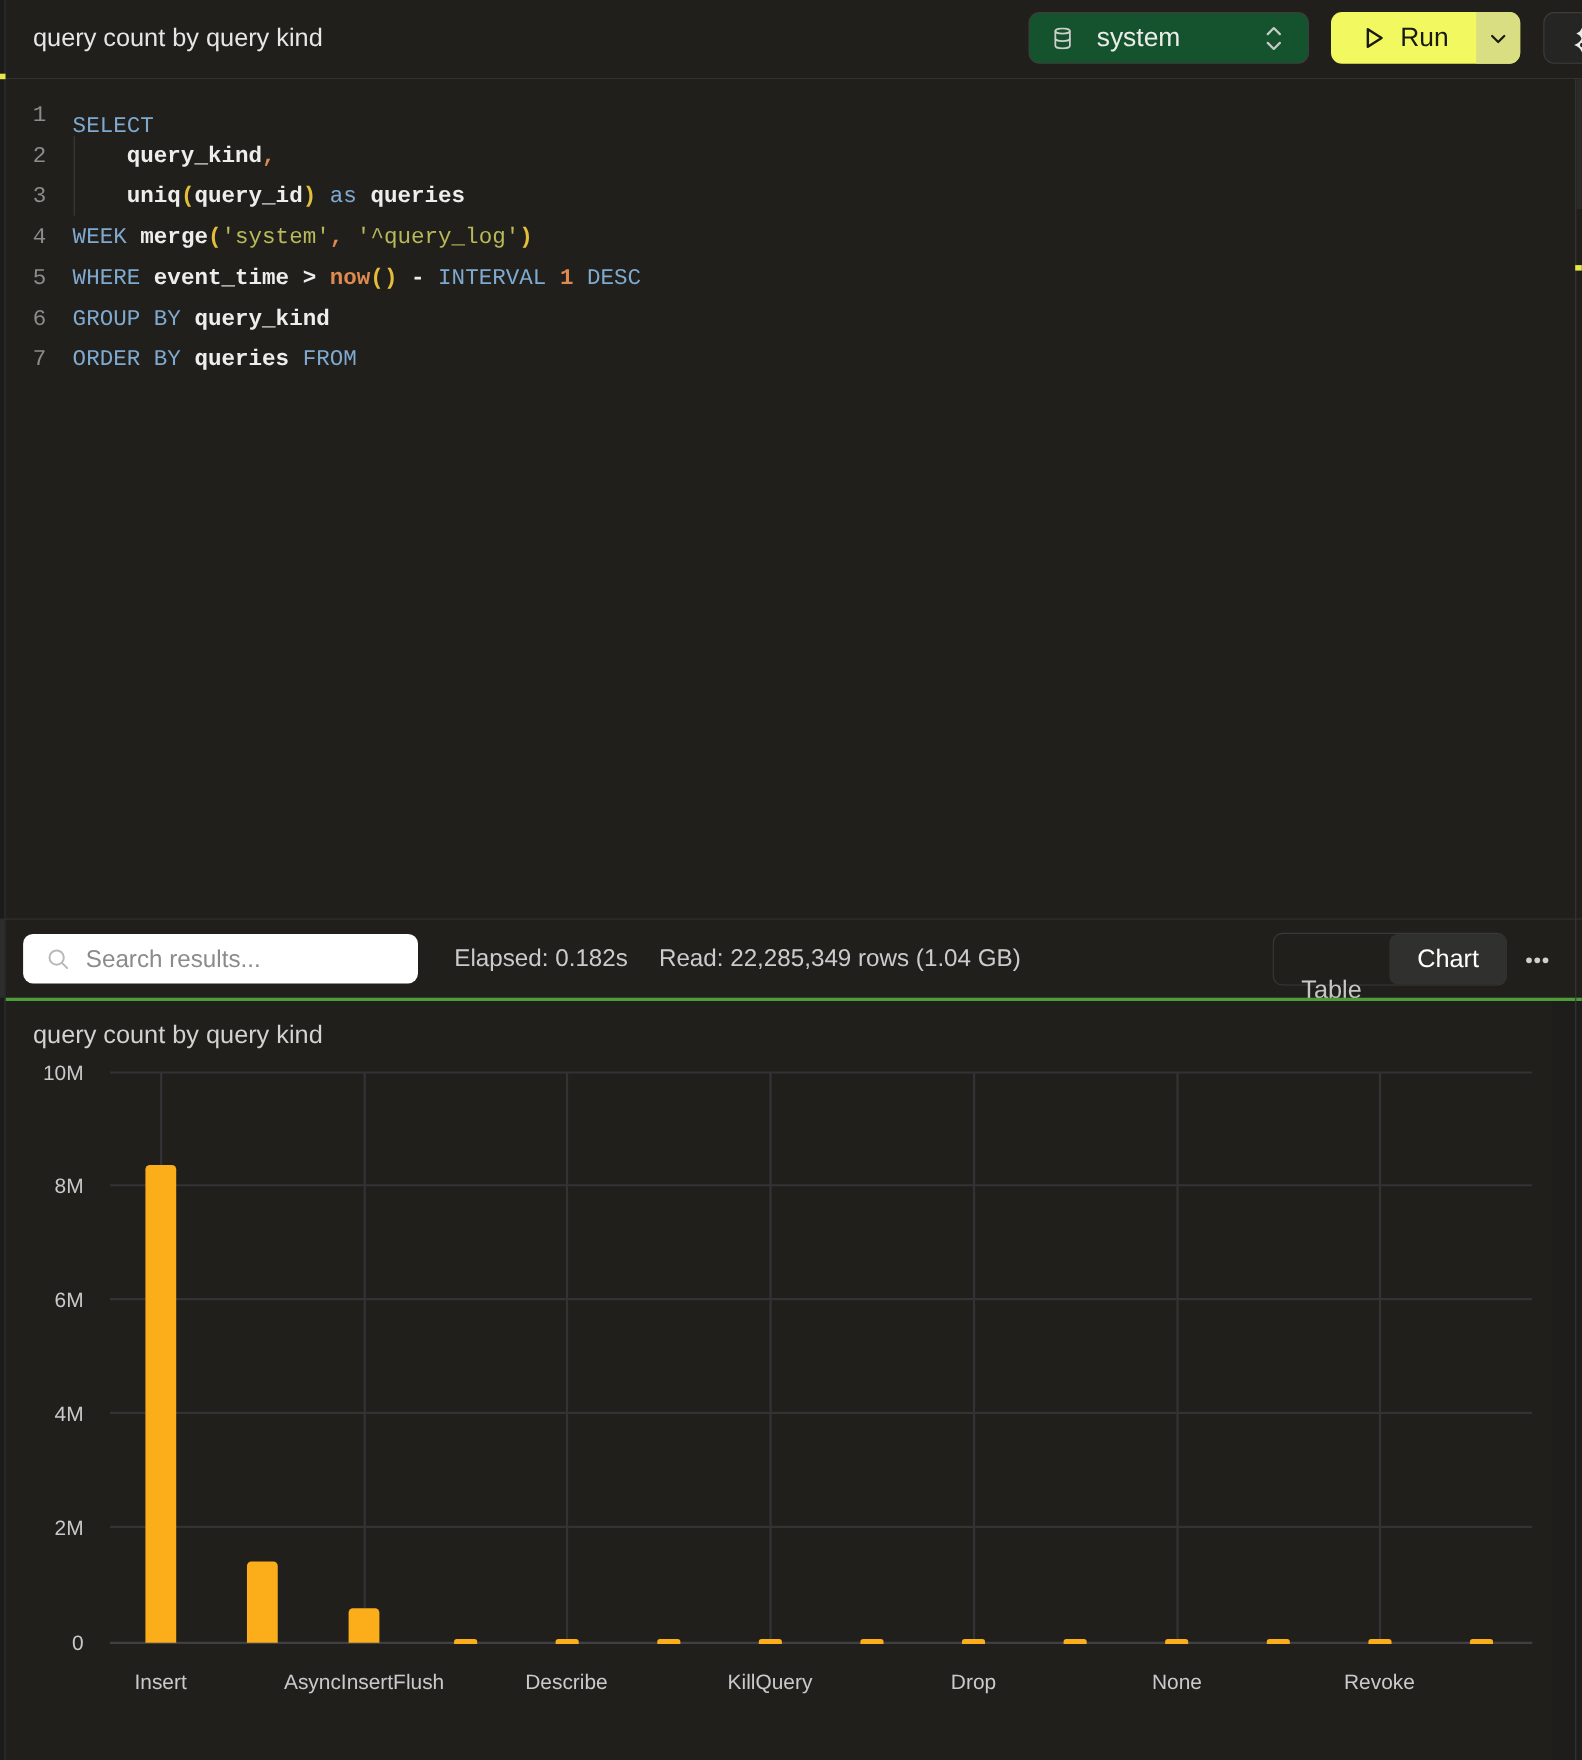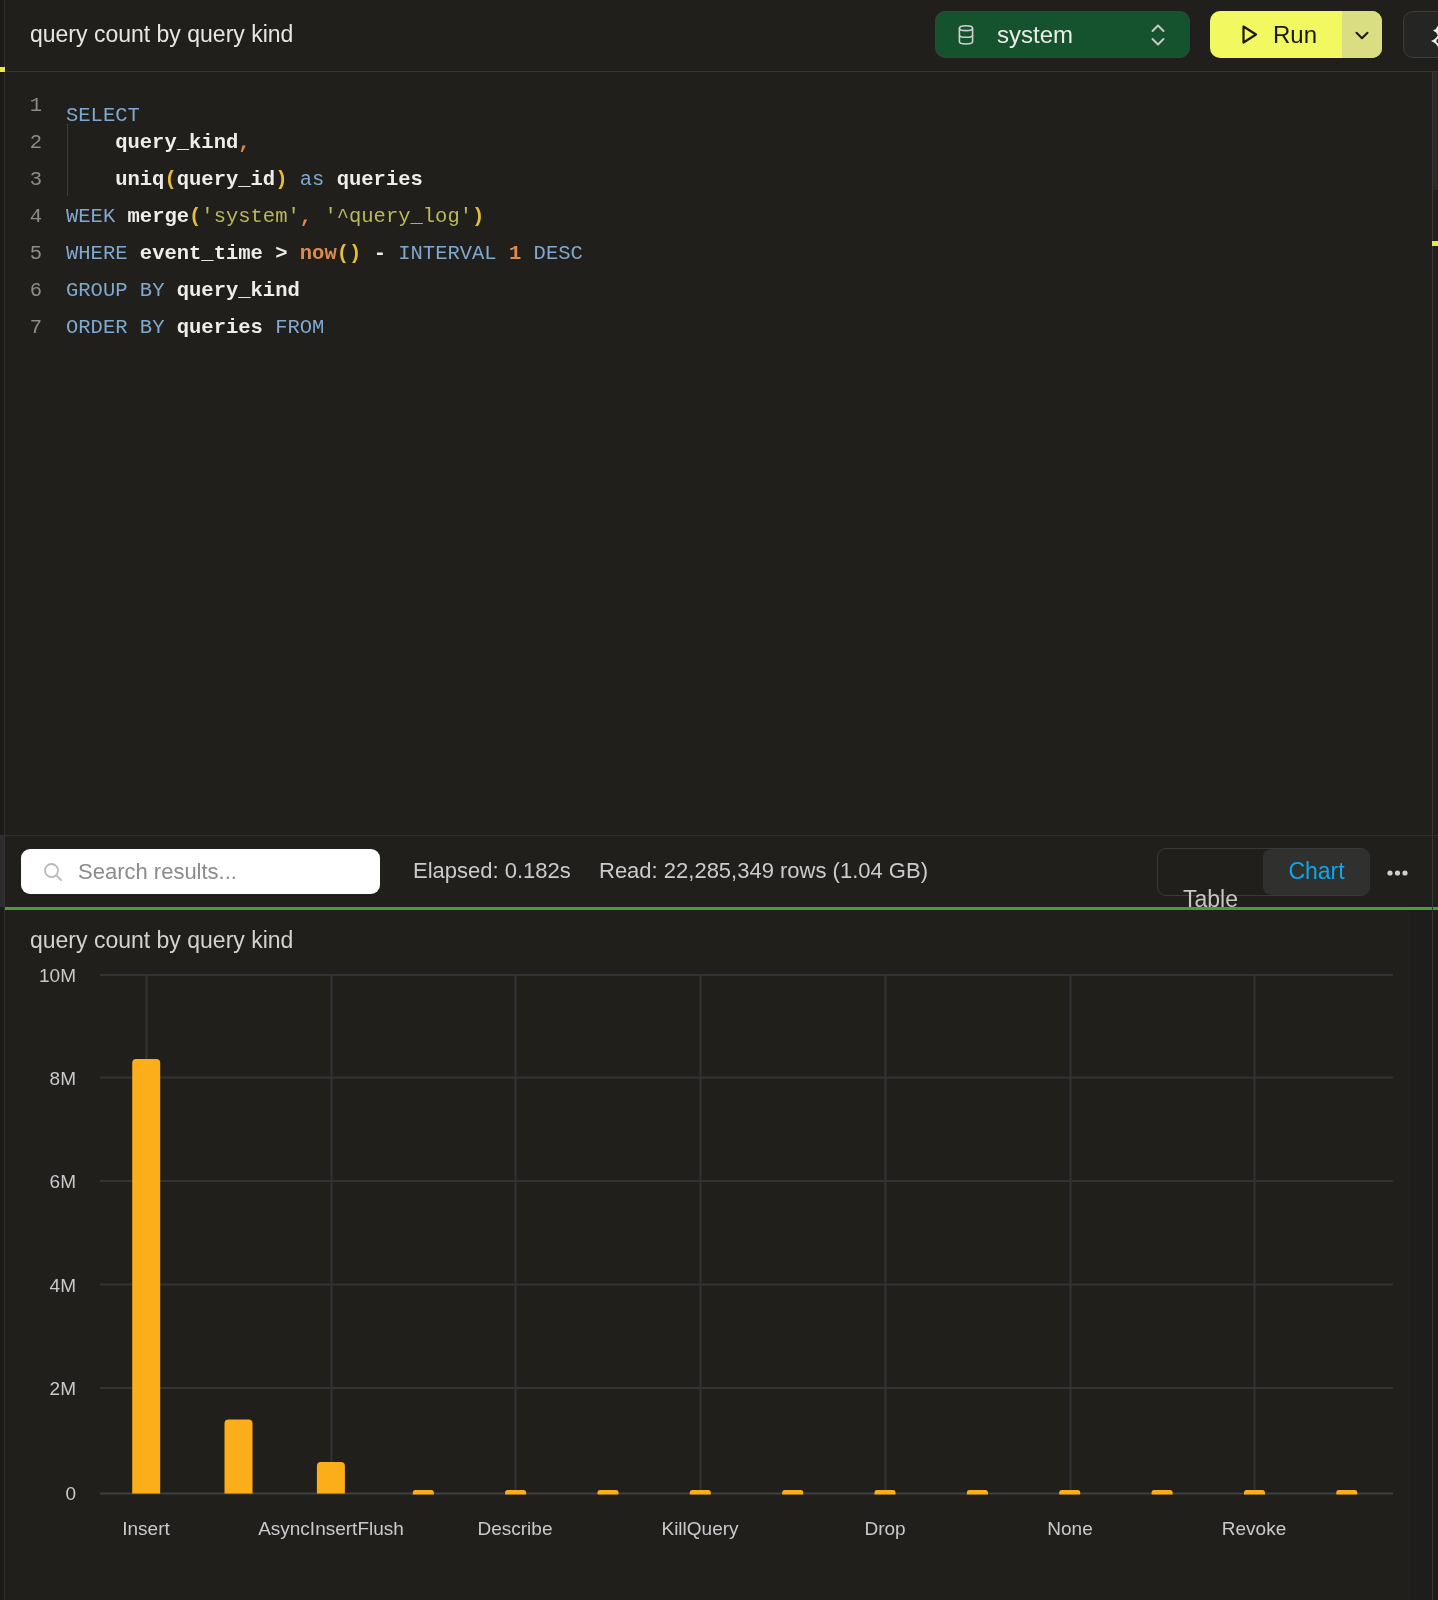--- a/index.html
+++ b/index.html
@@ -39,21 +39,21 @@
     background:#ffffff; border-radius:9px; }
   #search .ph { position:absolute; left:57px; top:10px; font-size:22px; color:#8b8b89; }
   .stat { position:absolute; top:22px; font-size:22px; color:#cbcbcd; }
   #toggle { position:absolute; left:1157px; top:12px; width:213px; height:48px;
     border:1px solid #39393a; border-radius:9px; }
   #toggle .seg2 { position:absolute; left:105px; top:0px; width:107px; height:46px;
     background:#30302e; border-radius:8px; }
   #toggle .t1 { position:absolute; left:0; top:9px; width:105px; text-align:center;
     font-size:23px; color:#c6c6c4;margin-top:28px; }
   #toggle .t2 { position:absolute; left:105px; top:9px; width:107px; text-align:center;
-    font-size:23px; color:#0ea5e9; }
+    font-size:23px; color:#ffffff; }
   #greenline { position:absolute; left:5px; top:907px; width:1433px; height:2.5px; background:#4c9c38; }
   
   #chart { position:absolute; left:0; top:910px; width:1438px; height:690px; background:#201f1c; }
   #chart .title { position:absolute; left:30px; top:17px; font-size:23px; color:#d2d2d0; }
   
   #leftstrip  { position:absolute; left:0; top:0; width:4px; height:1600px; background:#1b1b1a; }
   #leftstrip2 { position:absolute; left:0; top:835px; width:4px; height:72px; background:#2d2d2d; }
   #leftline { position:absolute; left:4px; top:0; width:1px; height:1600px; background:#31312f; }
   #ymark1 { position:absolute; left:0; top:67px; width:5px; height:5px; background:#e7e74a; }
   #rightline { position:absolute; left:1432px; top:72px; width:1px; height:1528px; background:#37373a; }

